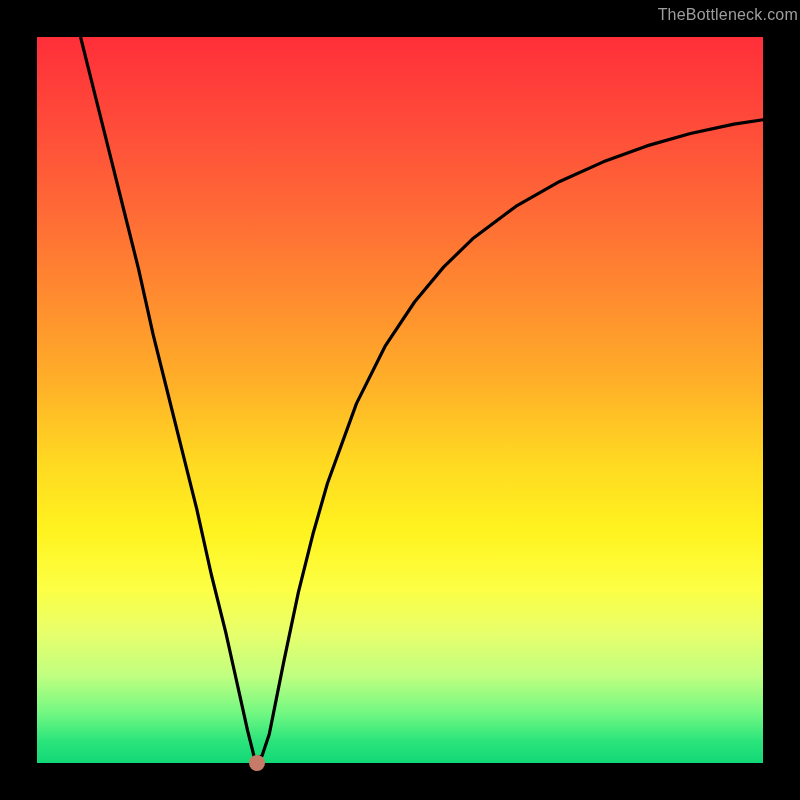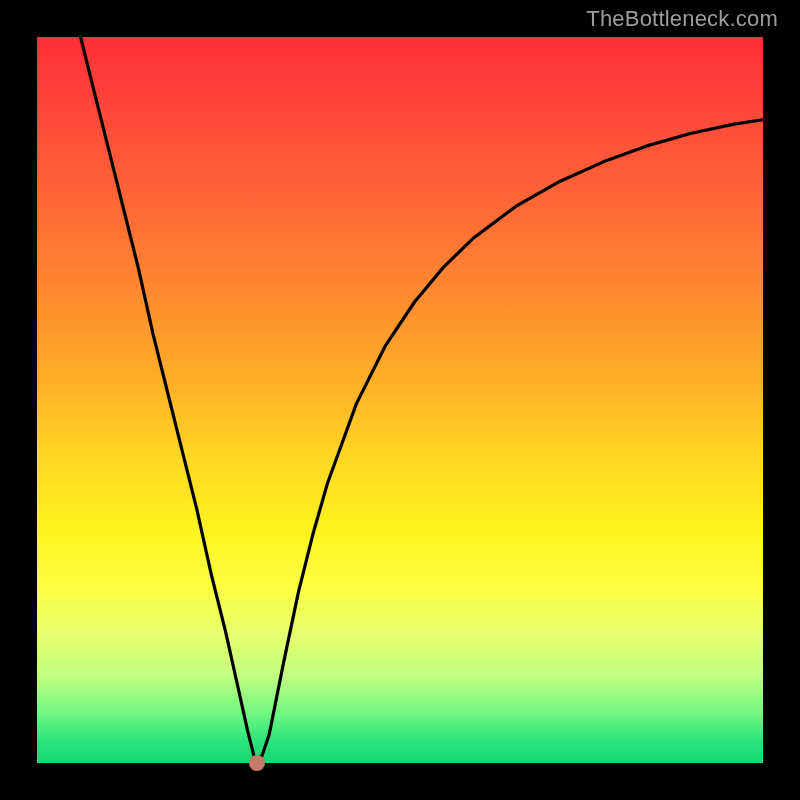--- a/index.html
+++ b/index.html
@@ -51,23 +51,23 @@
     position: absolute;
     width: 16px;
     height: 16px;
     border-radius: 50%;
     background: #c57b67;
     transform: translate(-50%, -50%);
   }
   .watermark {
     position: absolute;
     top: 6px;
-    right: 22px;
+    right: 2px;
     color: #9d9d9d;
-    font-size: 22px;
+    font-size: 16px;
     font-weight: 500;
     letter-spacing: 0.2px;
   }
 </style>
 </head>
 <body>
 
 <div class="chart-wrapper">
 
   <div class="plot-area">

